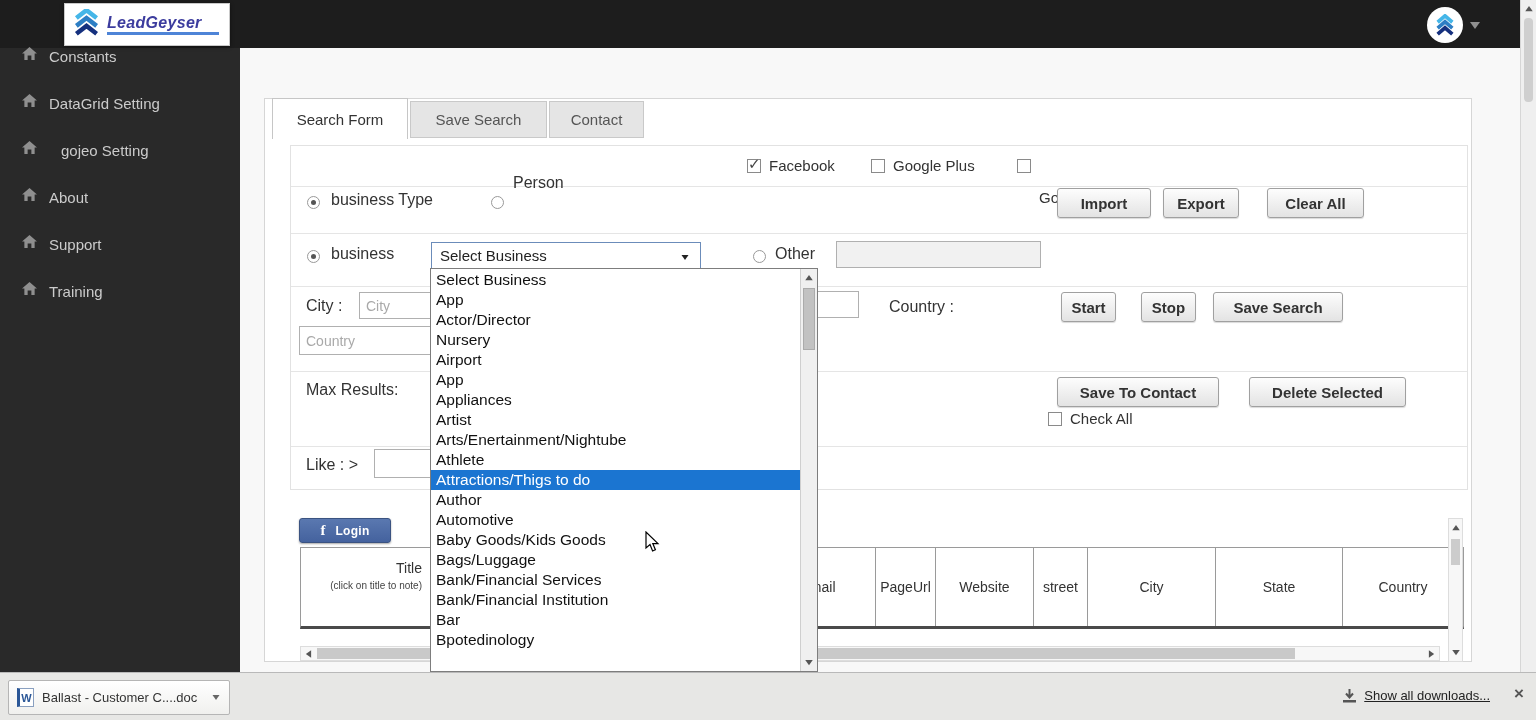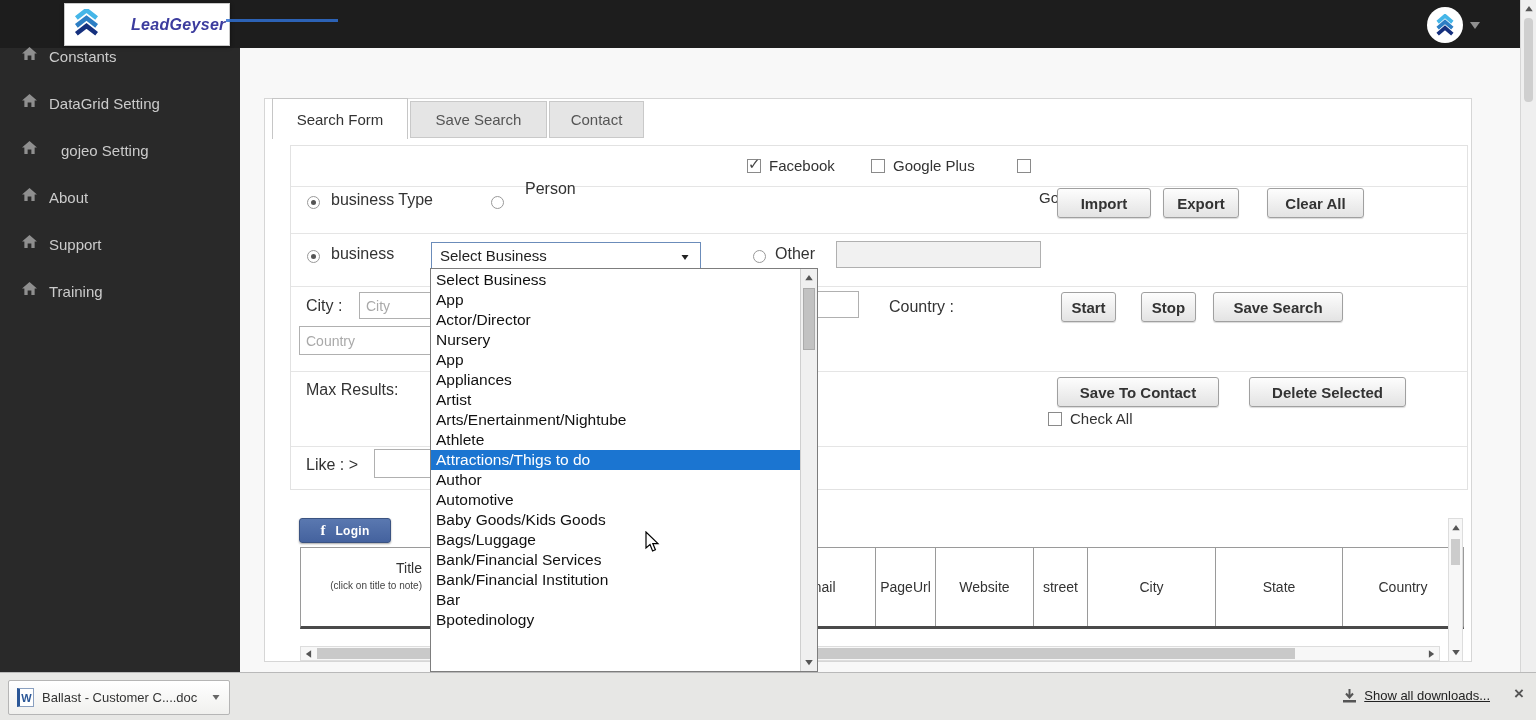--- a/index.html
+++ b/index.html
@@ -152,21 +152,21 @@
     </div>
 
   <div class="abs logo-box">
     <span>
       <svg width="27" height="27" viewBox="0 0 24 24">
         <path d="M3 8 L12 1 L21 8" fill="none" stroke="#45b6e8" stroke-width="4"></path>
         <path d="M3 15 L12 8 L21 15" fill="none" stroke="#2d7ec4" stroke-width="4"></path>
         <path d="M3 22 L12 15 L21 22" fill="none" stroke="#15307e" stroke-width="4"></path>
       </svg>
     </span>
-    <span style="display:flex;flex-direction:row;margin-left:24px;">
+    <span style="display:flex;flex-direction:column;">
       <span class="brand-name">LeadGeyser</span>
       <span class="brand-tagline"></span>
     </span>
   </div>
 
   <div class="abs avatar">
     <svg width="22" height="22" viewBox="0 0 24 24">
       <path d="M4 9 L12 2 L20 9" fill="none" stroke="#45b6e8" stroke-width="4"></path>
       <path d="M4 15.5 L12 8.5 L20 15.5" fill="none" stroke="#2d7ec4" stroke-width="4"></path>
       <path d="M4 22 L12 15 L20 22" fill="none" stroke="#15307e" stroke-width="4"></path>
@@ -191,21 +191,21 @@
     <span class="checkbox on" style="left:456px;top:13px;"></span>
     <span class="lbl lbl-sm" style="left:478px;top:11px;">Facebook</span>
     <span class="checkbox" style="left:580px;top:13px;"></span>
     <span class="lbl lbl-sm" style="left:602px;top:11px;">Google Plus</span>
     <span class="checkbox" style="left:726px;top:13px;"></span>
     <span class="lbl lbl-sm" style="left:748px;top:11px;margin-top:32px;">Google Places</span>
 
     <span class="radio on" style="left:16px;top:50px;"></span>
     <span class="lbl" style="left:40px;top:45px;">business Type</span>
     <span class="radio" style="left:200px;top:50px;"></span>
-    <span class="lbl" style="left:222px;top:34px;margin-left:12px;">Person</span>
+    <span class="lbl" style="left:222px;top:28px;">Person</span>
     <div class="btn" style="left:766px;top:42px;width:94px;height:30px;">Import</div>
     <div class="btn" style="left:872px;top:42px;width:76px;height:30px;">Export</div>
     <div class="btn" style="left:976px;top:42px;width:97px;height:30px;">Clear All</div>
 
     <span class="radio on" style="left:16px;top:104px;"></span>
     <span class="lbl" style="left:40px;top:99px;">business</span>
     <div class="abs select">
       <span>Select Business</span>
       <span class="tri-down" style="border-top-color:#222;"></span>
     </div>
@@ -279,20 +279,21 @@
     <div class="hs-thumb"></div>
     <div class="hs-r tri-right tri-sm"></div>
   </div>
 
   <div class="abs dd">
     <div class="dd-items" id="dd-items">
         <div class="dd-item">Select Business</div>
         <div class="dd-item">App</div>
         <div class="dd-item">Actor/Director</div>
         <div class="dd-item">Nursery</div>
+        <div class="dd-item">Airport</div>
         <div class="dd-item">App</div>
         <div class="dd-item">Appliances</div>
         <div class="dd-item">Artist</div>
         <div class="dd-item">Arts/Enertainment/Nightube</div>
         <div class="dd-item">Athlete</div>
         <div class="dd-item sel">Attractions/Thigs to do</div>
         <div class="dd-item">Author</div>
         <div class="dd-item">Automotive</div>
         <div class="dd-item">Baby Goods/Kids Goods</div>
         <div class="dd-item">Bags/Luggage</div>

